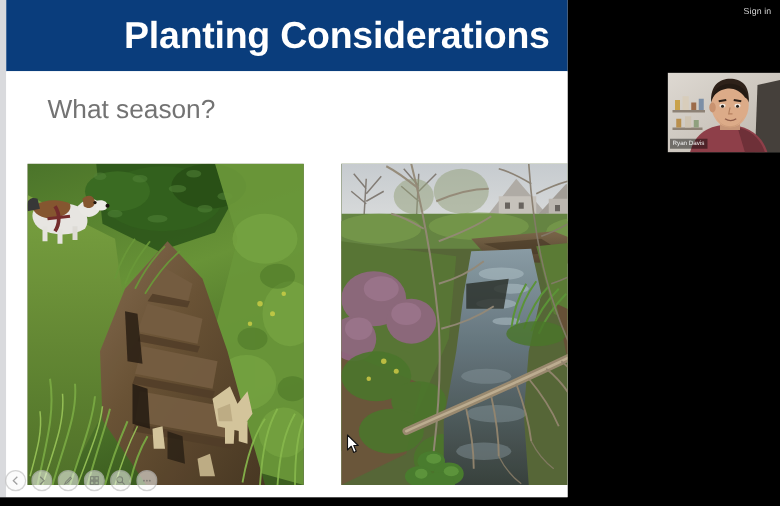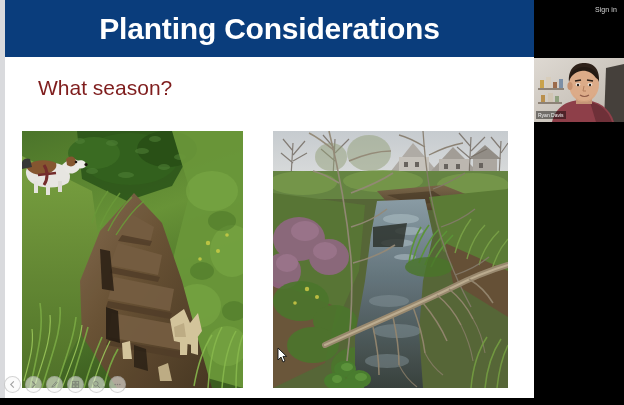--- a/index.html
+++ b/index.html
@@ -13,21 +13,21 @@
   #app {
     position: relative;
     width: 624px; height: 405px;
     background: #000;
   }
 
   
   #slide-region {
     position: absolute;
     left: 0; top: 0;
-    width: 534px; height: 398px;
+    width: 454px; height: 398px;
     background: #ffffff;
     overflow: hidden;
   }
 
   #slide-left-rail {
     position: absolute;
     left: 0; top: 0;
     width: 5px; height: 398px;
     background: #d9dadd;
   }
@@ -55,21 +55,21 @@
   #slide-body {
     position: absolute;
     left: 5px; top: 57px;
     width: 529px; height: 341px;
     background: #ffffff;
   }
 
   .slide-line {
     position: absolute;
     left: 33px;
-    color: #7f1d1d;
+    color: #737373;
     font-size: 21px;
     font-weight: normal;
     line-height: 1;
     white-space: nowrap;
   }
   #slide-line-1 { top: 20px; }
   #slide-line-2 { top: 47px; }
 
   
   .photo {

